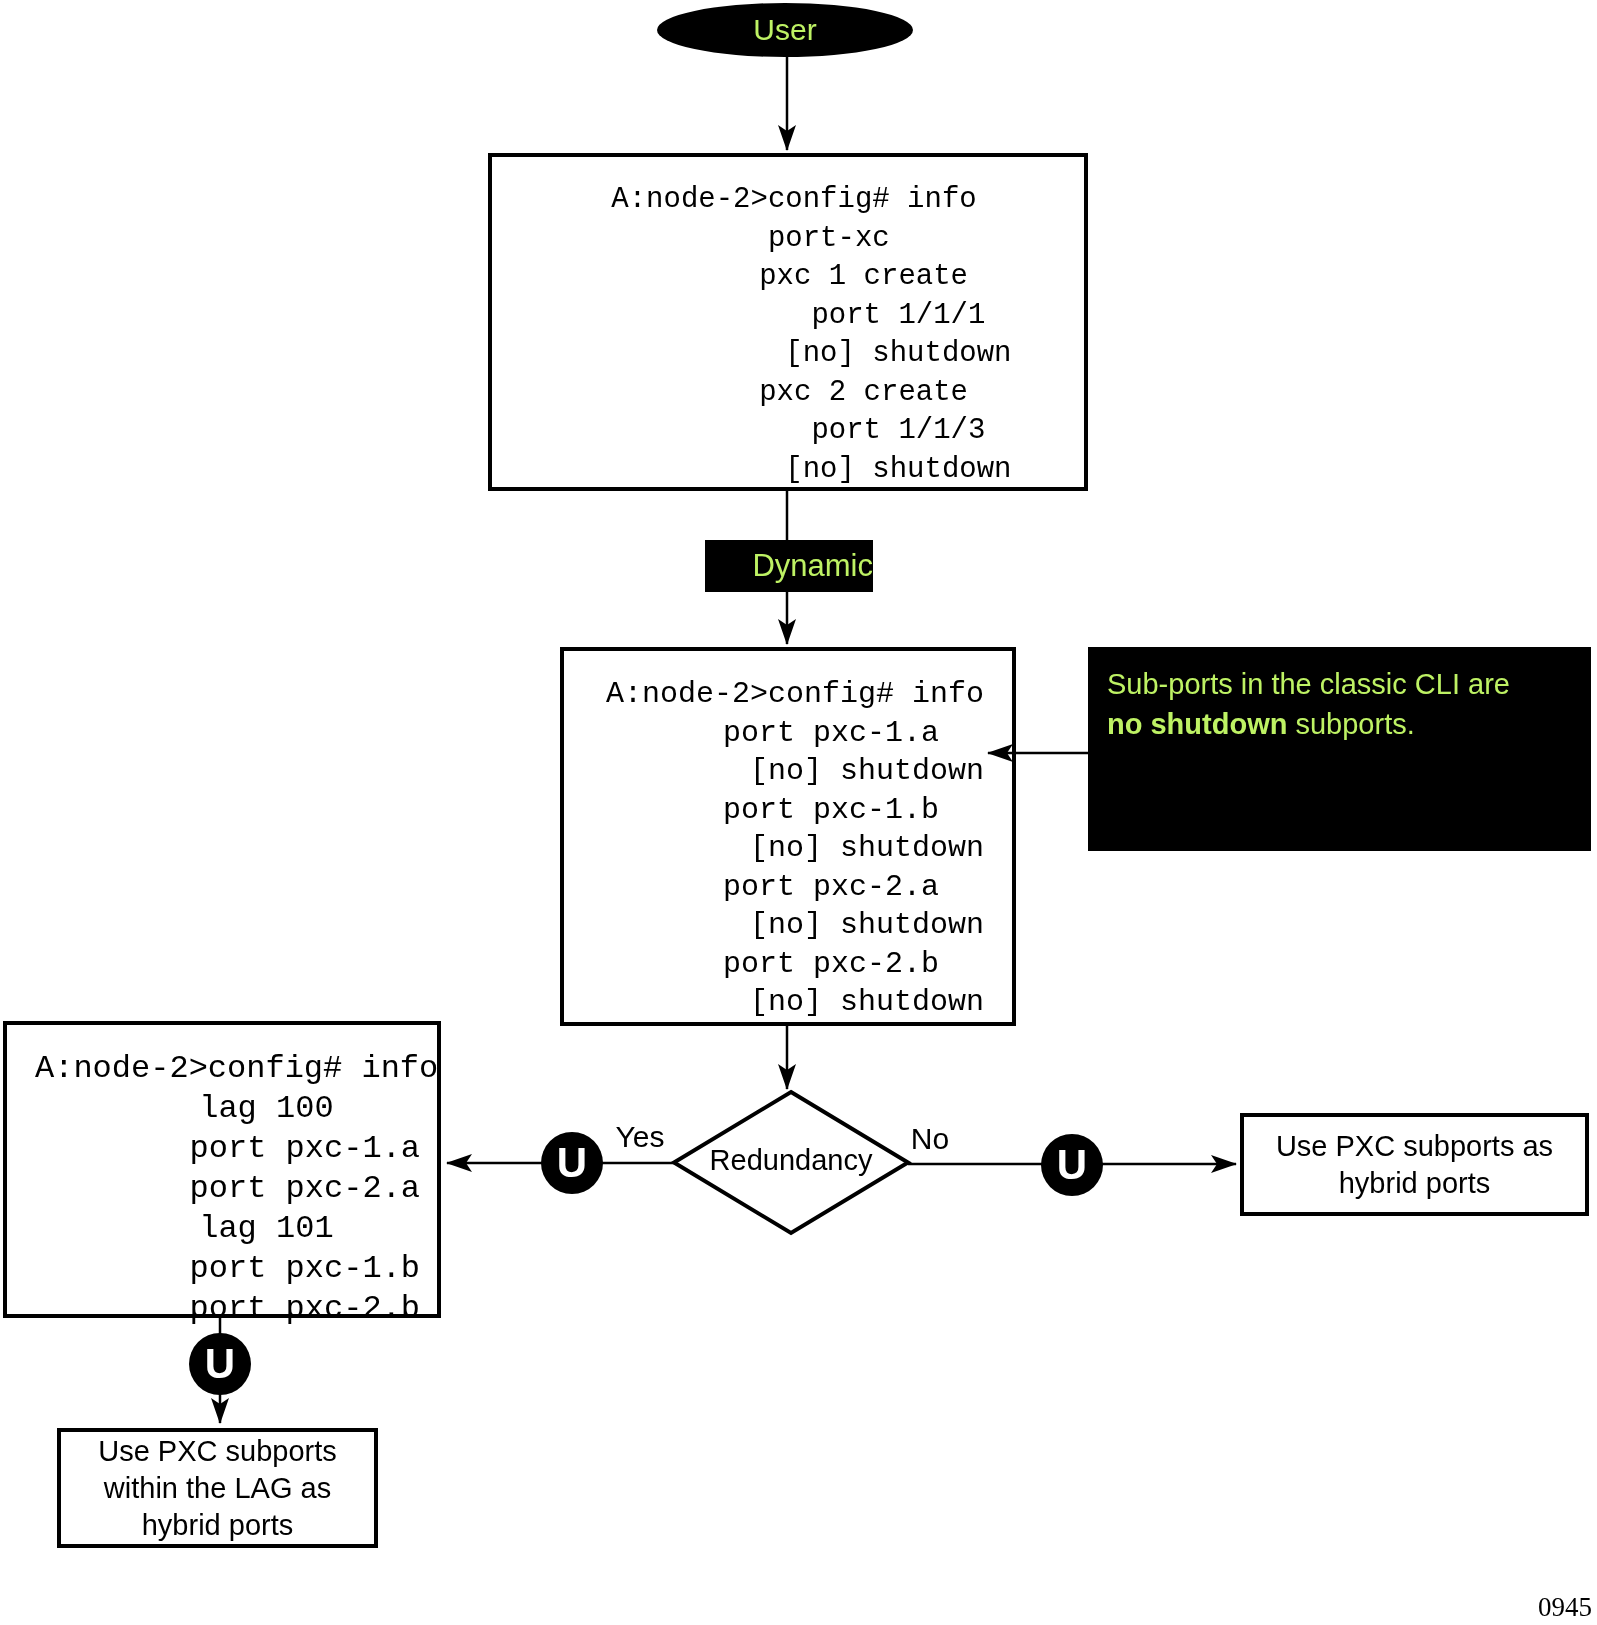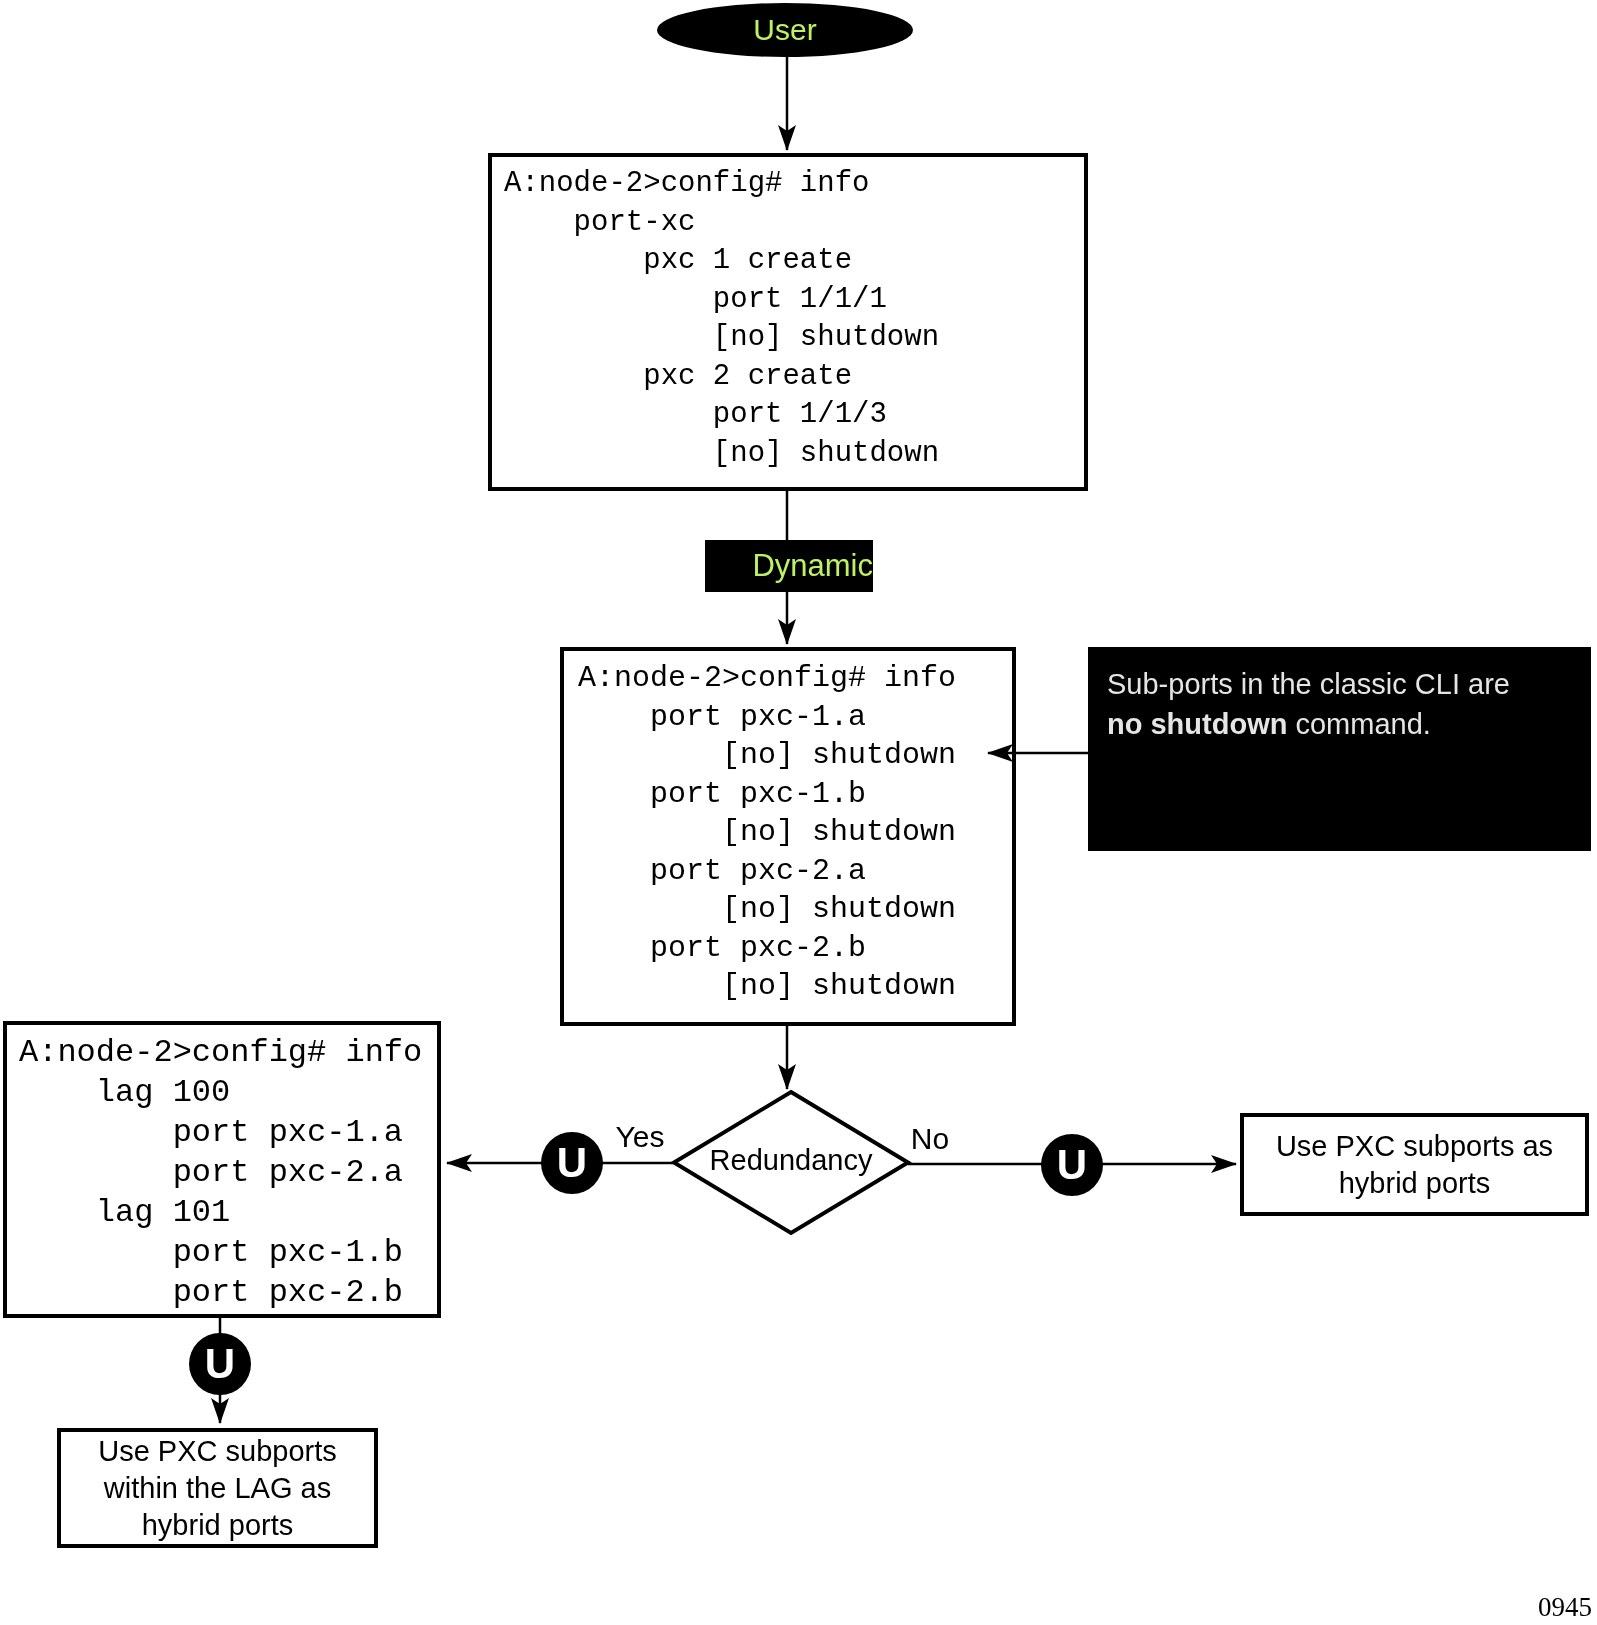--- a/index.html
+++ b/index.html
@@ -2,38 +2,38 @@
 <html><head>
 <meta charset="utf-8">
 <style>
   html,body{margin:0;padding:0;background:#ffffff;}
   #canvas{position:relative;width:1597px;height:1625px;background:#ffffff;
           font-family:"Liberation Sans",sans-serif;color:#000;overflow:hidden;}
   svg.overlay{position:absolute;left:0;top:0;width:1597px;height:1625px;pointer-events:none;}
   .z1{z-index:1}.z3{z-index:3}
 
   .codebox{position:absolute;border:4px solid #000;background:#fff;box-sizing:border-box;z-index:2;}
-  .codebox pre{margin:0;font-family:"Liberation Mono","DejaVu Sans Mono",monospace;}
+  .codebox pre{margin:16px;font-family:"Liberation Mono","DejaVu Sans Mono",monospace;text-align:center;}
 
   #box-portxc{left:488px;top:153px;width:600px;height:338px;}
   #box-portxc pre{font-size:29px;line-height:38.5px;padding:8px 0 0 12px;}
 
   #box-subports{left:560px;top:647px;width:456px;height:379px;}
   #box-subports pre{font-size:30px;line-height:38.5px;padding:8px 0 0 14px;}
 
   #box-lag{left:3px;top:1021px;width:438px;height:297px;}
   #box-lag pre{font-size:32px;line-height:40px;padding:8px 0 0 12px;}
 
   .black-label{position:absolute;background:#000;color:#bef264;display:flex;
                align-items:center;justify-content:center;z-index:2;}
   #terminator-user{left:657px;top:3px;width:256px;height:54px;border-radius:50%;font-size:30px;}
   #label-dynamic{left:705px;top:540px;width:168px;height:52px;font-size:31px;justify-content:flex-end;}
 
   #callout{position:absolute;left:1088px;top:647px;width:503px;height:204px;background:#000;
-           color:#e5e5e5;box-sizing:border-box;padding:17px 10px 0 19px;font-size:29px;
+           color:#bef264;box-sizing:border-box;padding:17px 10px 0 19px;font-size:29px;
            line-height:40px;z-index:2;}
   #callout .b{font-weight:bold;}
 
   .resultbox{position:absolute;border:4px solid #000;background:#fff;box-sizing:border-box;
              display:flex;align-items:center;justify-content:center;text-align:center;
              font-size:29px;line-height:37px;white-space:pre-line;z-index:2;}
   #box-hybrid{left:1240px;top:1113px;width:349px;height:103px;}
   #box-lag-hybrid{left:57px;top:1428px;width:321px;height:120px;}
 
   #label-redundancy{position:absolute;left:674px;top:1144px;width:234px;text-align:center;
@@ -98,21 +98,21 @@
     port pxc-1.b
         [no] shutdown
     port pxc-2.a
         [no] shutdown
     port pxc-2.b
         [no] shutdown</pre>
   </div>
 
   <div id="callout">
     <div>Sub-ports in the classic CLI are</div>
-    <div><span class="b">no shutdown</span><span> command.</span></div>
+    <div><span class="b">no shutdown</span><span> subports.</span></div>
   </div>
 
   <div id="label-redundancy">Redundancy</div>
   <div id="label-yes" class="branch-label">Yes</div>
   <div id="label-no" class="branch-label">No</div>
 
   <div id="box-lag" class="codebox">
     <pre>A:node-2&gt;config# info
     lag 100
         port pxc-1.a

